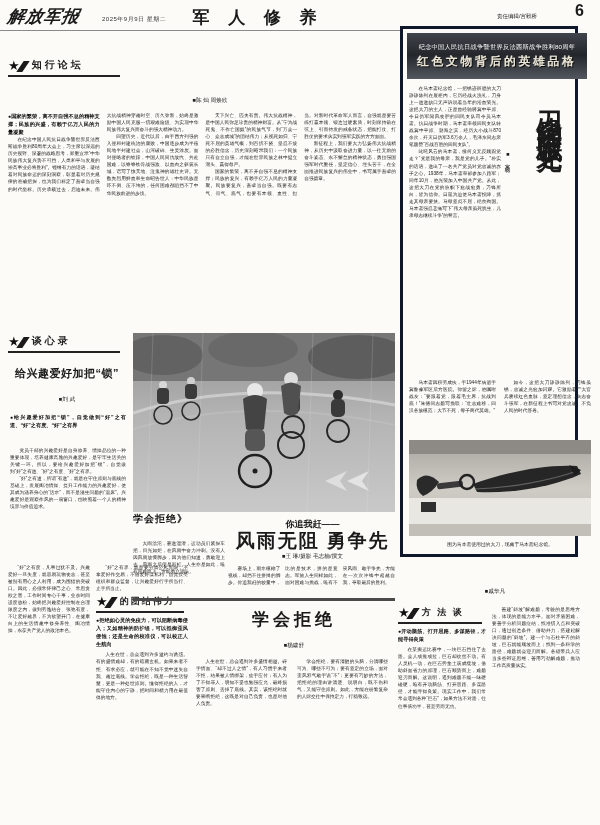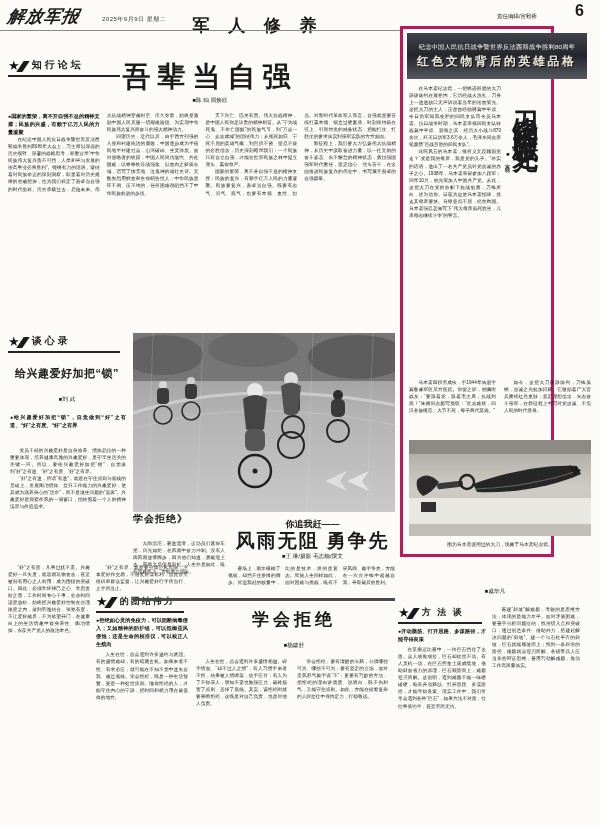--- a/index.html
+++ b/index.html
@@ -8,21 +8,21 @@
     position:relative; width:600px; height:825px; margin:0 auto;
     background:#fcfbf8; font-family:"Liberation Sans", sans-serif; color:#1a1a1a;
     overflow:hidden;
   }
   .abs { position:absolute; }
 
   
   .logo { left:8px; top:5px; font-family:"Liberation Serif", serif; font-style:italic;
           font-weight:bold; font-size:17px; transform:skewX(-10deg); letter-spacing:1px; }
   .date { left:102px; top:15px; font-size:6px; color:#333; letter-spacing:.5px; }
-  .section-title { left:0; top:14px; width:516px; text-align:center; font-size:17px;
+  .section-title { left:0; top:6px; width:516px; text-align:center; font-size:17px;
           font-weight:bold; letter-spacing:7px; }
   .editor { left:497px; top:13px; font-size:5.5px; color:#222; }
   .pagenum { left:575px; top:2px; font-size:16px; font-weight:bold; }
   .header-rule { left:0; top:30px; width:412px; height:1px; background:#8a8a8a; }
 
   
   .badge { display:flex; align-items:flex-end; gap:1px;
            border-bottom:2px solid #222; padding-bottom:3px; }
   .badge .star { font-size:13px; line-height:1; color:#111; }
   .badge .slash { width:6px; height:11px; background:#1a1a1a; transform:skewX(-34deg); margin-left:-1px; }
@@ -74,22 +74,22 @@
   
   .slope-title { left:396px; top:560px; width:198px; text-align:center; font-size:16px;
                  font-weight:bold; letter-spacing:1px; font-family:"Liberation Serif", serif; }
   .slope-author { left:396px; top:588px; width:198px; }
   .slope-col1 { left:398px; top:606px; width:88px; height:192px; overflow:hidden;
                 display:flex; flex-direction:column; gap:3px; }
   .slope-col1 .badge { width:84px; }
   .slope-col2 { left:492px; top:606px; width:88px; height:192px; overflow:hidden; }
 
   
-  .memorial { left:400px; top:26px; width:154px; height:531px;
-              border:3px solid #be185d; background:#fcfbf8; }
+  .memorial { left:400px; top:26px; width:178px; height:531px;
+              border:3px solid #0f172a; background:#fcfbf8; }
   .banner { position:absolute; left:4px; top:4px; width:180px; height:46px;
             background:linear-gradient(180deg,#41454c 0%,#23262b 48%,#53575f 100%);
             display:flex; flex-direction:column; align-items:center; justify-content:center; gap:2px; }
   .banner-kicker { font-size:6.2px; color:#ffffff; letter-spacing:.3px; white-space:nowrap; }
   .banner-title { font-size:11.5px; font-weight:bold; color:#e9e4d4; letter-spacing:3px;
                   text-shadow:1px 1px 0 #0c0c0c, -0.5px -0.5px 0 #8a8a8a; white-space:nowrap; }
   .mem-col1 { position:absolute; left:6px; top:56px; width:92px; height:292px; overflow:hidden; }
   .mem-author { position:absolute; left:102px; top:122px; writing-mode:vertical-rl;
                 text-orientation:upright; font-size:5.5px; letter-spacing:2px; }
   .mem-title { position:absolute; right:8px; top:62px; writing-mode:vertical-rl;
@@ -111,21 +111,20 @@
   <div class="abs section-title">军 人 修 养</div>
   <div class="abs editor">责任编辑/宫毅桥</div>
   <div class="abs pagenum">6</div>
   <div class="abs header-rule"></div>
 
   <div class="abs badge" style="left:8px; top:58px; width:112px;">
     <span class="star">★</span>
     <span class="slash"></span>
     <span class="badge-label">知行论坛</span>
   </div>
-  <div class="abs forum-title">吾辈当自强</div>
   <div class="abs forum-authors byline">■陈  灿  周焕欣</div>
   <div class="abs forum-body tiny">
     <div class="intro">●国家的繁荣，离不开自强不息的精神支撑；民族的兴盛，有赖于亿万人民的力量凝聚</div>
     <p>在纪念中国人民抗日战争暨世界反法西斯战争胜利80周年大会上，习主席以深远的历史视野、深邃的战略思考，郑重宣示“中华民族伟大复兴势不可挡，人类和平与发展的崇高事业必将胜利”。铿锵有力的话语，凝结着对民族命运的深刻洞察，彰显着对历史规律的准确把握，也为我们标定了吾辈当自强的时代坐标。历史承载过去，启迪未来。伟大抗战精神穿越时空、历久弥新，始终是激励中国人民克服一切艰难险阻、为实现中华民族伟大复兴而奋斗的强大精神动力。</p>
     <p>回望历史，近代以后，由于西方列强的入侵和封建统治的腐败，中国逐步成为半殖民地半封建社会，山河破碎、生灵涂炭。面对侵略者的铁蹄，中国人民同仇敌忾、共赴国难，以铮铮铁骨战强敌、以血肉之躯筑长城，谱写了惊天地、泣鬼神的雄壮史诗。无数先烈用鲜血和生命昭告世人：中华民族是吓不倒、压不垮的，任何困难都阻挡不了中华民族前进的步伐。</p>
     <p>天下兴亡、匹夫有责。伟大抗战精神，是中国人民弥足珍贵的精神财富。从“宁为战死鬼、不作亡国奴”的民族气节，到“万众一心、众志成城”的团结伟力；从视死如归、宁死不屈的英雄气概，到百折不挠、坚忍不拔的必胜信念，历史深刻昭示我们：一个民族只有自立自强，才能在世界民族之林中挺立潮头、赢得尊严。</p>
     <p>国家的繁荣，离不开自强不息的精神支撑；民族的复兴，有赖于亿万人民的力量凝聚。民族要复兴，吾辈当自强。既要有志气、骨气、底气，也要有本领、血性、担当。对新时代革命军人而言，自强就是要苦练打赢本领、锻造过硬素质，时刻保持箭在弦上、引而待发的戒备状态，把能打仗、打胜仗的要求落实到强军实践的方方面面。</p>
     <p>新征程上，我们要大力弘扬伟大抗战精神，从历史中汲取奋进力量，以一往无前的奋斗姿态、永不懈怠的精神状态，勇担强国强军时代重任，坚定信心、埋头苦干，在全面推进民族复兴的伟业中，书写属于吾辈的自强篇章。</p>
   </div>
 

